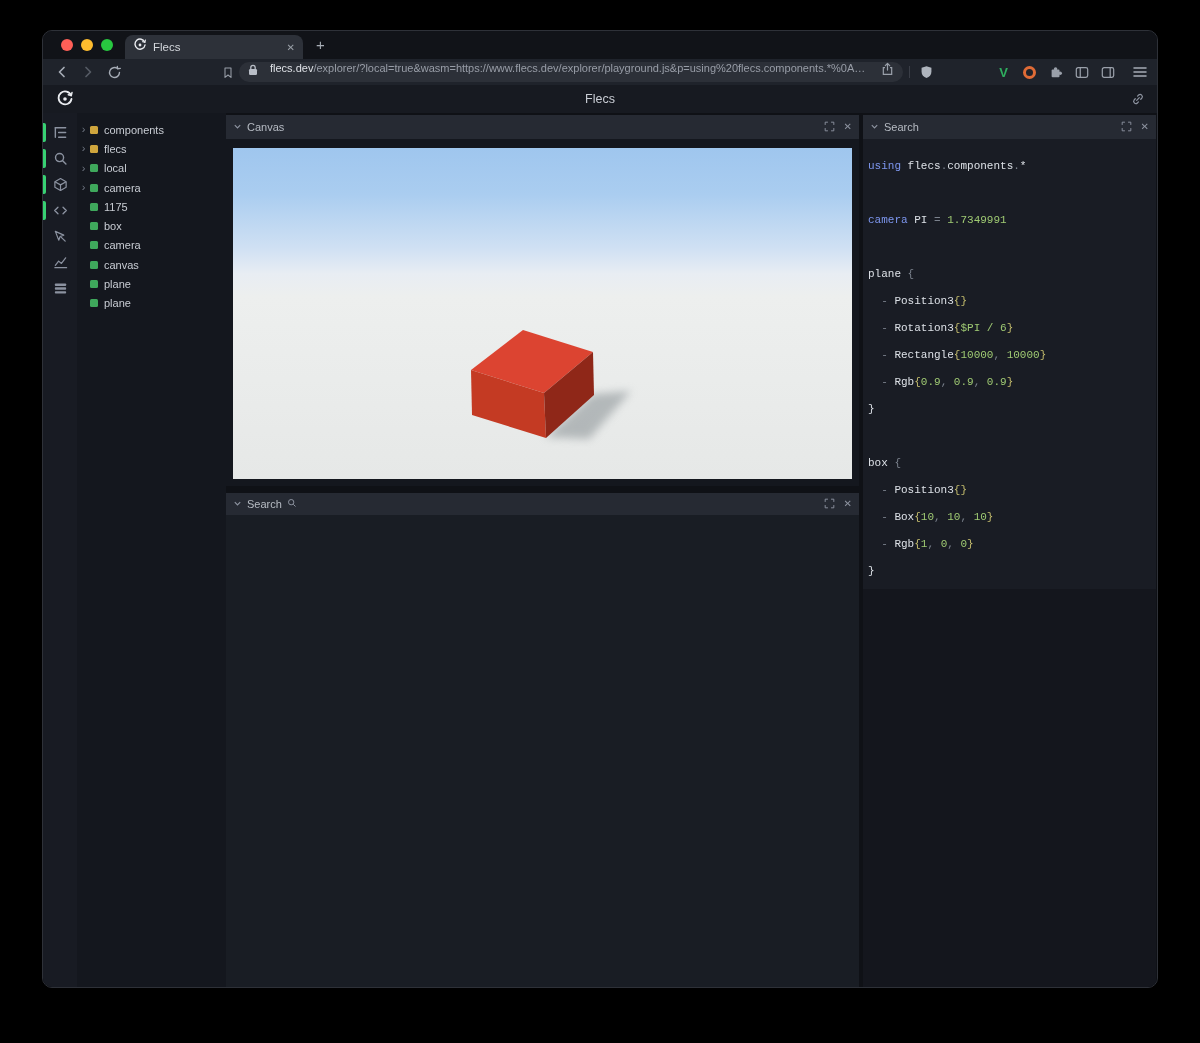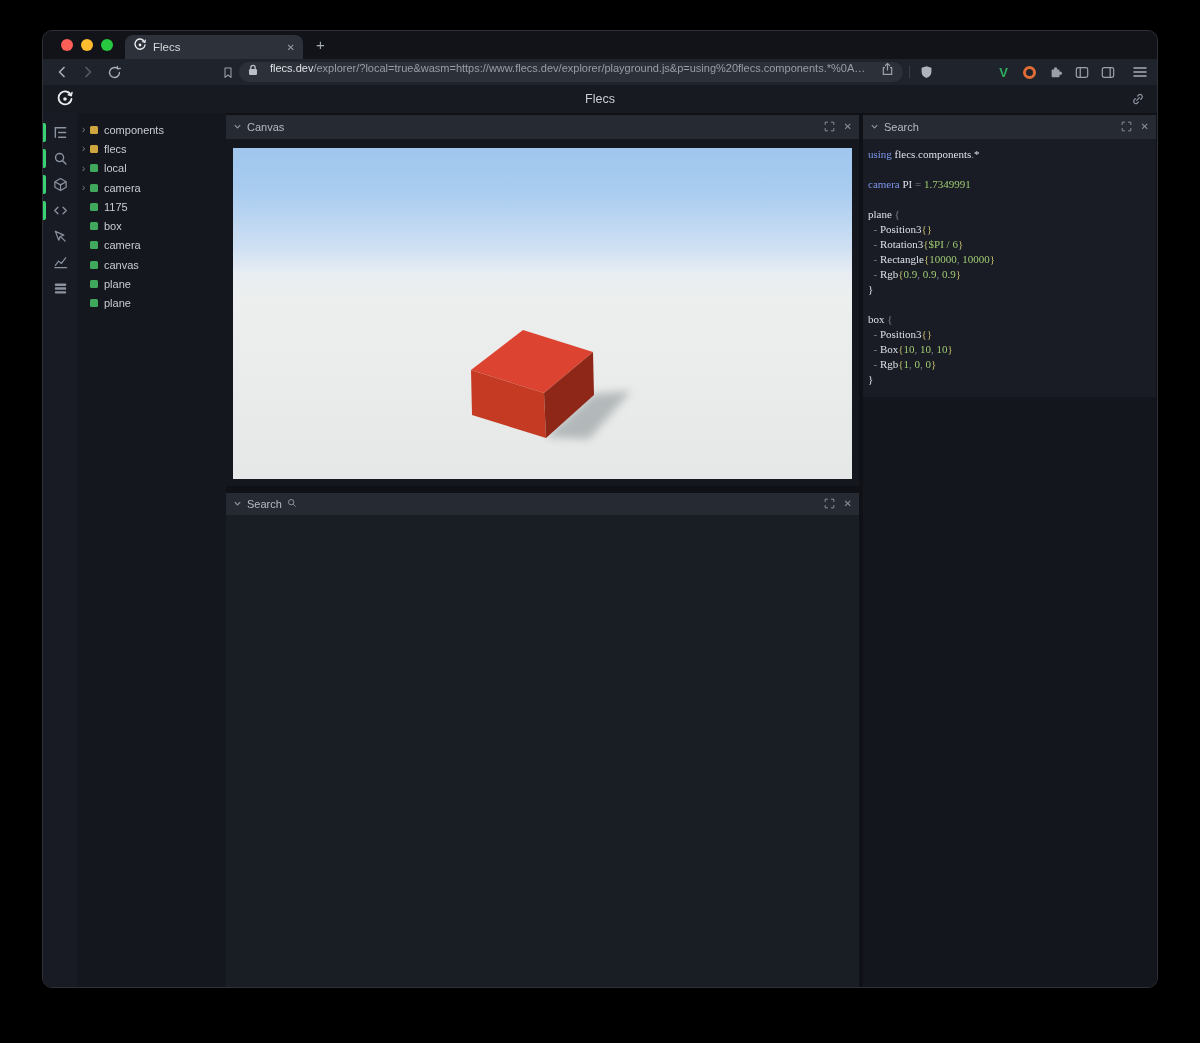--- a/index.html
+++ b/index.html
@@ -60,21 +60,21 @@
   .ph-close{font-size:10px;color:#8d93a0;line-height:1;}
 
   .canvas-content{position:absolute;left:183px;top:26px;width:633px;height:347px;background:#14171e;padding:9px 7px 7px 7px;}
   .scene{position:relative;width:619px;height:331px;overflow:hidden;
     background:linear-gradient(180deg,#9fc6ee 0%,#aacdf0 14%,#cfe0f3 30%,#e8edf3 38%,#edefee 45%,#e9ebea 78%,#e6e8e7 100%);}
   .scene svg{position:absolute;left:0;top:0;width:100%;height:100%;}
 
   .search-content{position:absolute;left:183px;top:402px;width:633px;bottom:0;background:#191d24;}
   .editor-colbg{position:absolute;left:820px;top:26px;width:293px;bottom:0;background:#14161d;}
   .editor-content{position:absolute;left:820px;top:26px;width:293px;background:#191c24;padding:8px 8px 10px 5px;}
-  .code-line{font-family:Liberation Serif, serif;font-size:11px;line-height:15px;white-space:pre;}
+  .code-line{font-family:Liberation Mono, monospace;font-size:11px;line-height:15px;white-space:pre;margin-top:12px;}
   .tk-kw{color:#7d96ee}
   .tk-id{color:#dce0e6}
   .tk-punc{color:#7b828d}
   .tk-num{color:#9fca73}
   .tk-brace{color:#c5bd6d}
 </style>
 </head>
 <body>
 
 <div class="window">

